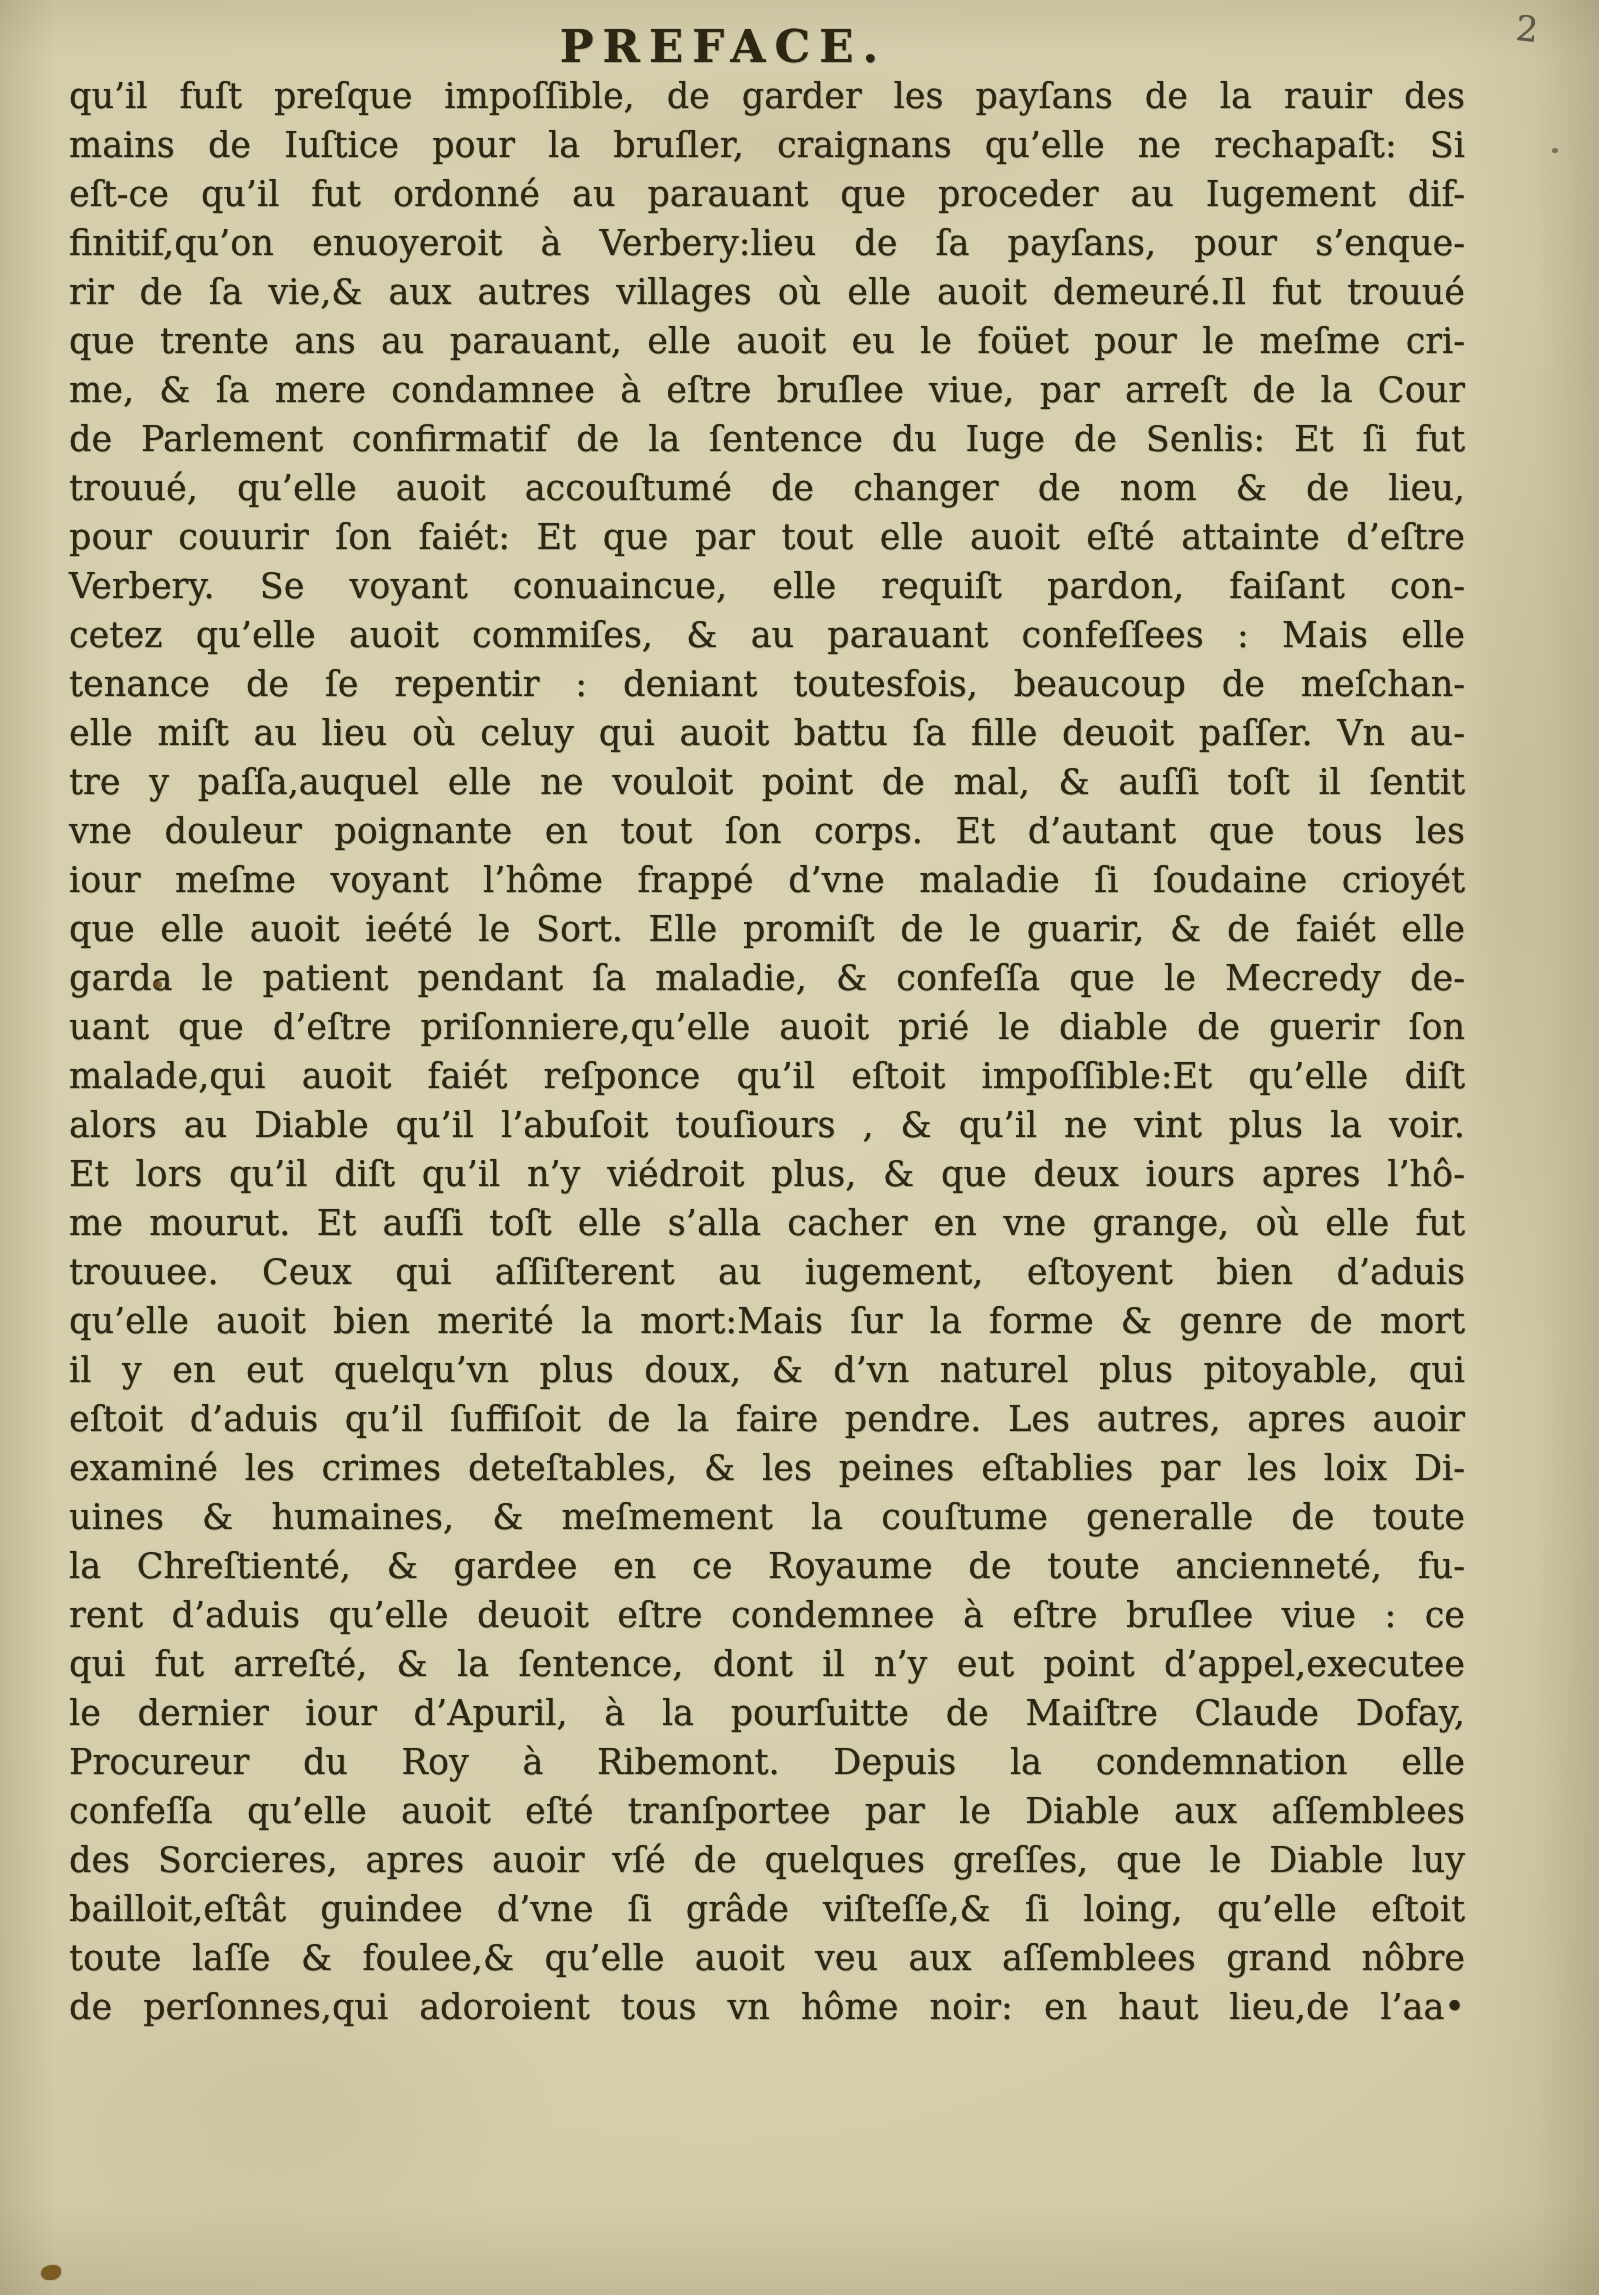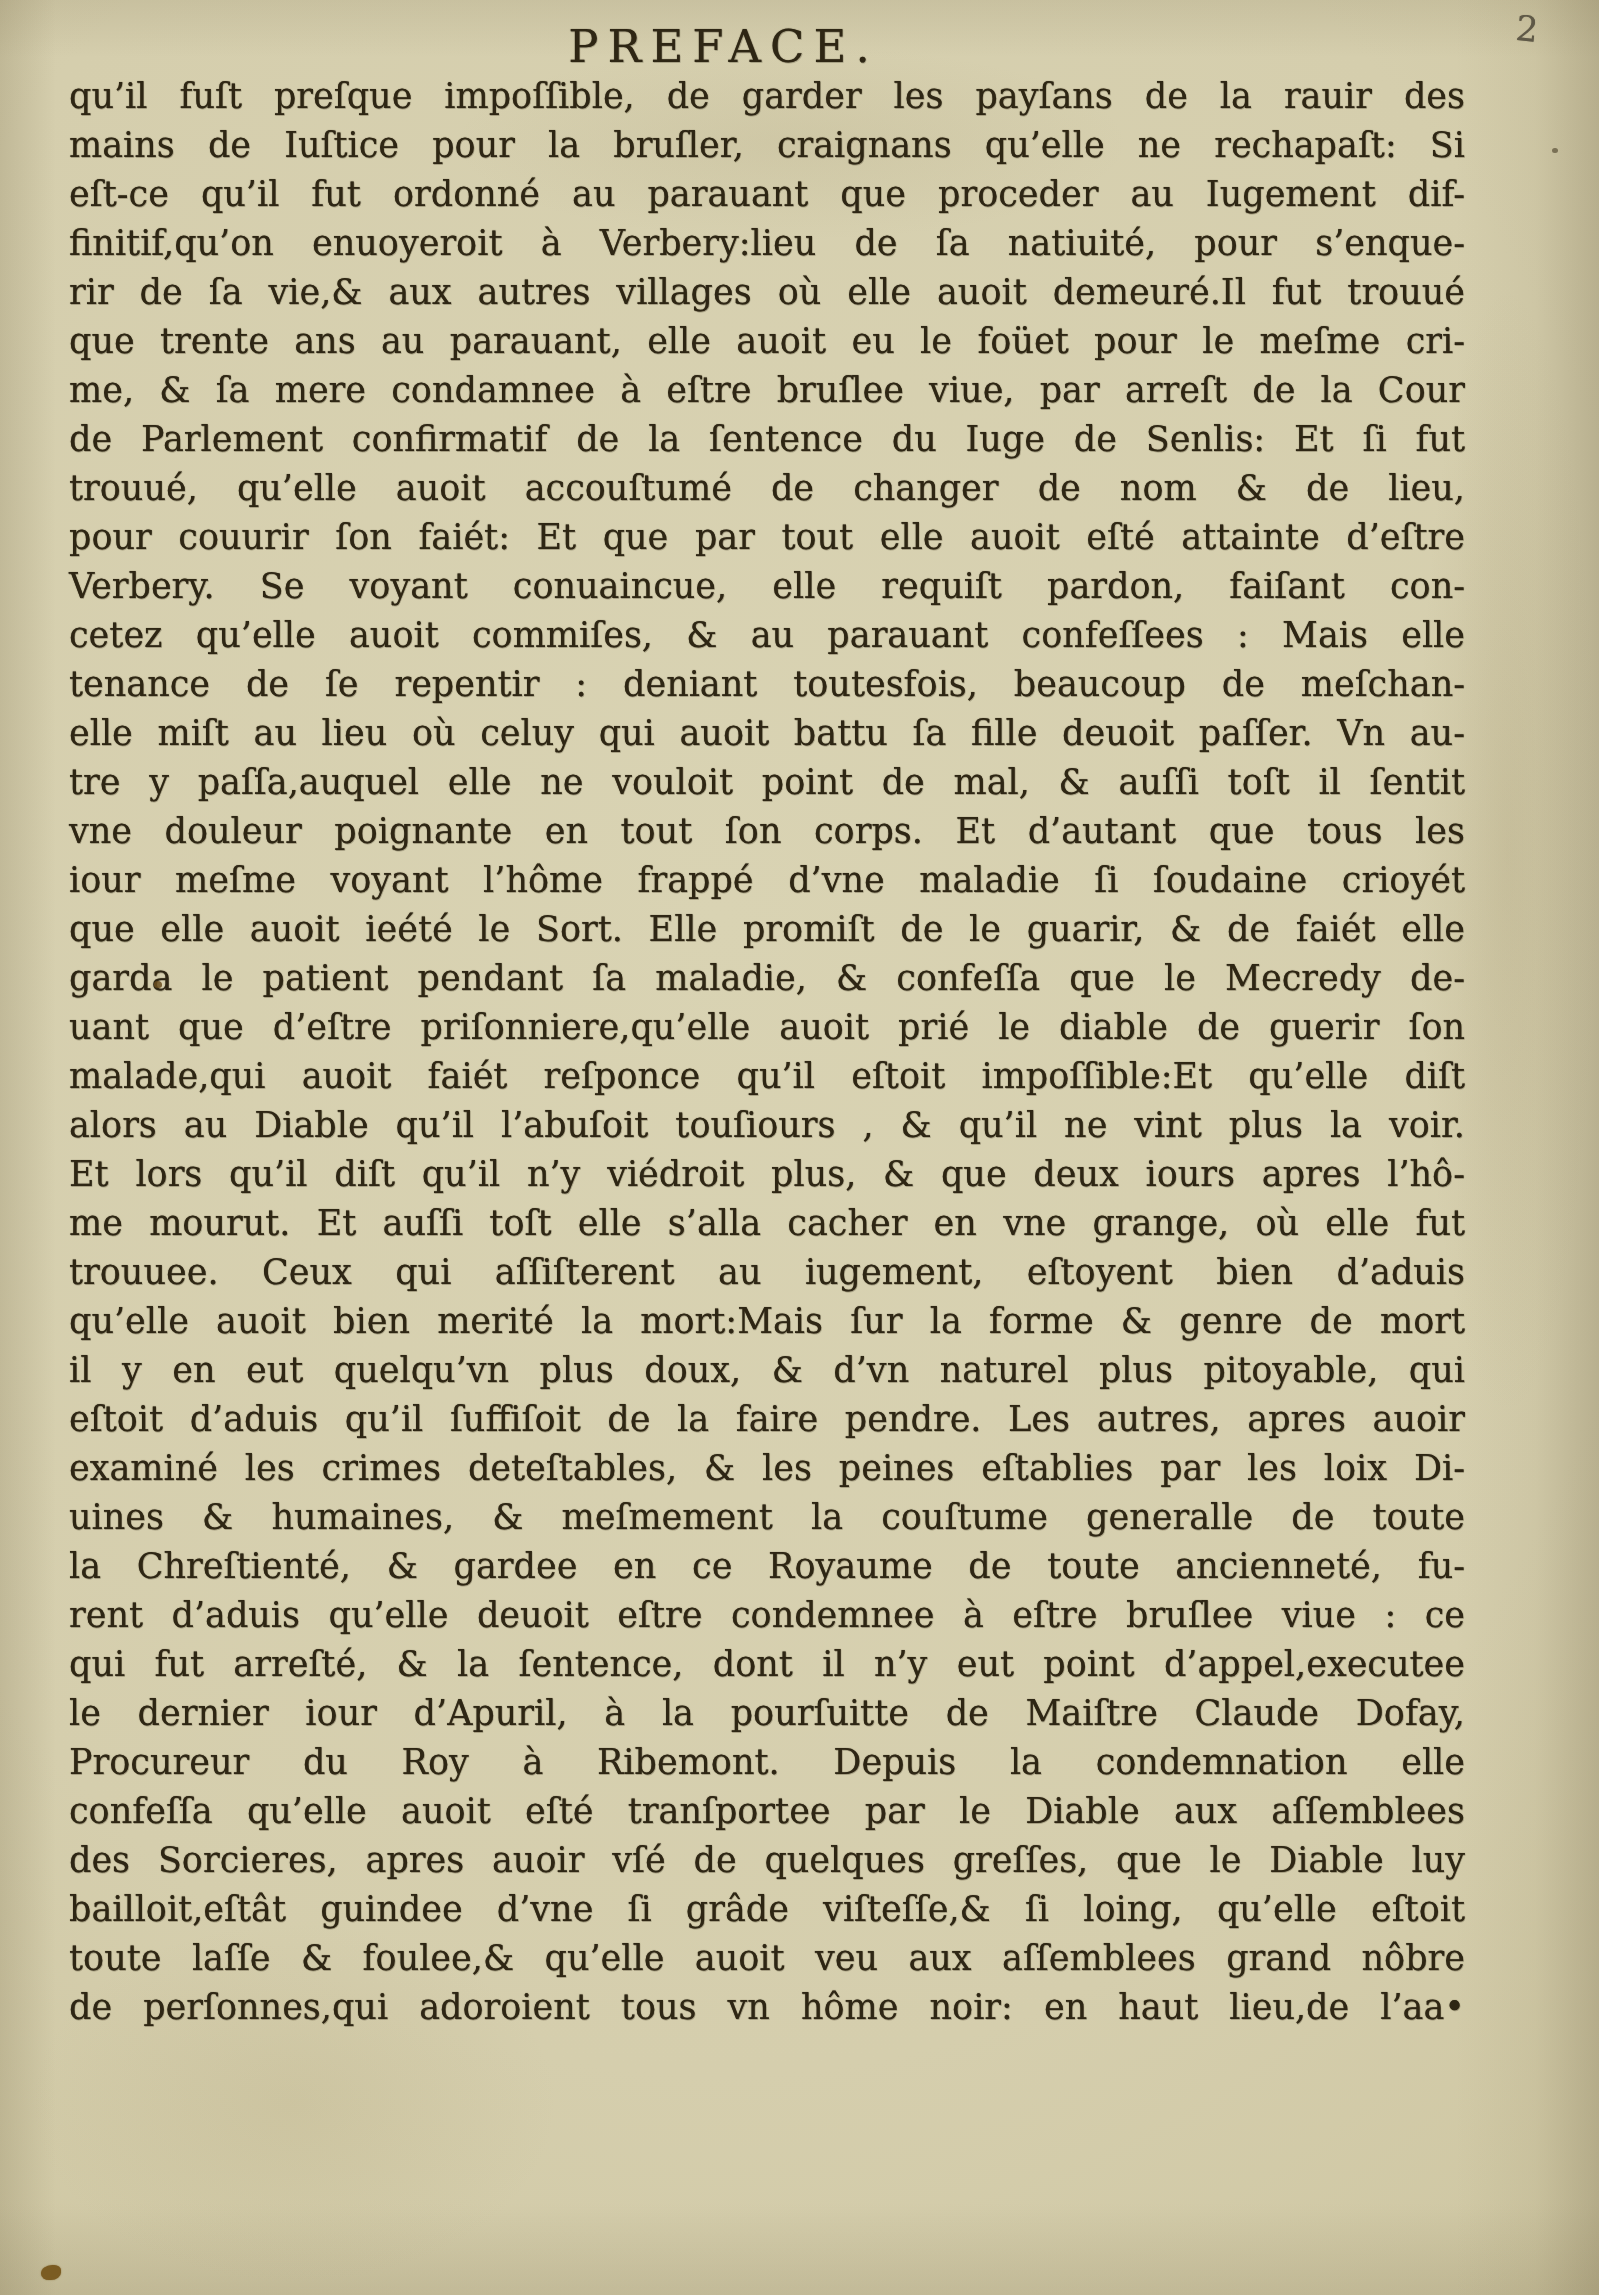--- a/index.html
+++ b/index.html
@@ -48,21 +48,21 @@
   }
 
   .title {
     position: absolute;
     top: 19.6px;
     left: 0;
     width: 1447px;            
     margin: 0;
     text-align: center;
     font-size: 45px;
-    font-weight: normal;
+    font-weight: bold;
     letter-spacing: 0.20em;
     color: var(--ink, #2e2614);
     text-shadow: 0 0 1.1px rgba(46,38,20,0.75), 0.8px 0.8px 0 rgba(46,38,20,0.18);
   }
 
   .text-block {
     position: absolute;
     left: 69px;
     top: 74px;
     width: 1396px;
@@ -113,21 +113,21 @@
   <div class="stain stain-c"></div>
 
   <div class="folio">2</div>
 
   <h1 class="title">PREFACE.</h1>
 
   <div class="text-block" id="lines">
       <div class="line">qu’il fuſt preſque impoſſible, de garder les payſans de la rauir des</div>
       <div class="line">mains de Iuſtice pour la bruſler, craignans qu’elle ne rechapaſt: Si</div>
       <div class="line">eſt-ce qu’il fut ordonné au parauant que proceder au Iugement dif-</div>
-      <div class="line">finitif,qu’on enuoyeroit à Verbery:lieu de ſa natiuité, pour s’enque-</div>
+      <div class="line">finitif,qu’on enuoyeroit à Verbery:lieu de ſa payſans, pour s’enque-</div>
       <div class="line">rir de ſa vie,&amp; aux autres villages où elle auoit demeuré.Il fut trouué</div>
       <div class="line">que trente ans au parauant, elle auoit eu le foüet pour le meſme cri-</div>
       <div class="line">me, &amp; ſa mere condamnee à eſtre bruſlee viue, par arreſt de la Cour</div>
       <div class="line">de Parlement confirmatif de la ſentence du Iuge de Senlis: Et ſi fut</div>
       <div class="line">trouué, qu’elle auoit accouſtumé de changer de nom &amp; de lieu,</div>
       <div class="line">pour couurir ſon faiét: Et que par tout elle auoit eſté attainte d’eſtre</div>
       <div class="line">Verbery.  Se voyant conuaincue, elle requiſt pardon, faiſant con-</div>
       <div class="line">cetez qu’elle auoit commiſes, &amp; au parauant confeſſees : Mais elle</div>
       <div class="line">tenance de ſe repentir : deniant toutesfois, beaucoup de meſchan-</div>
       <div class="line">elle miſt au lieu où celuy qui auoit battu ſa fille deuoit paſſer. Vn au-</div>

